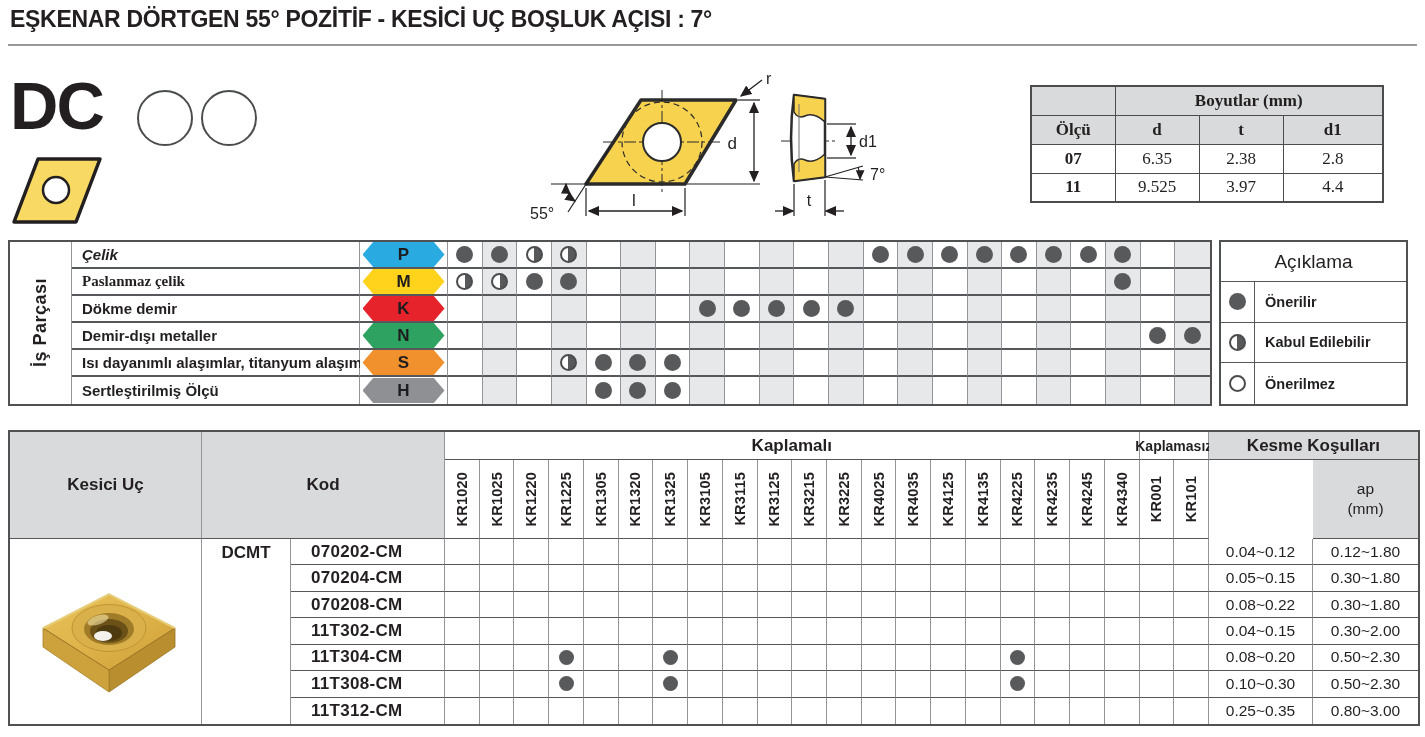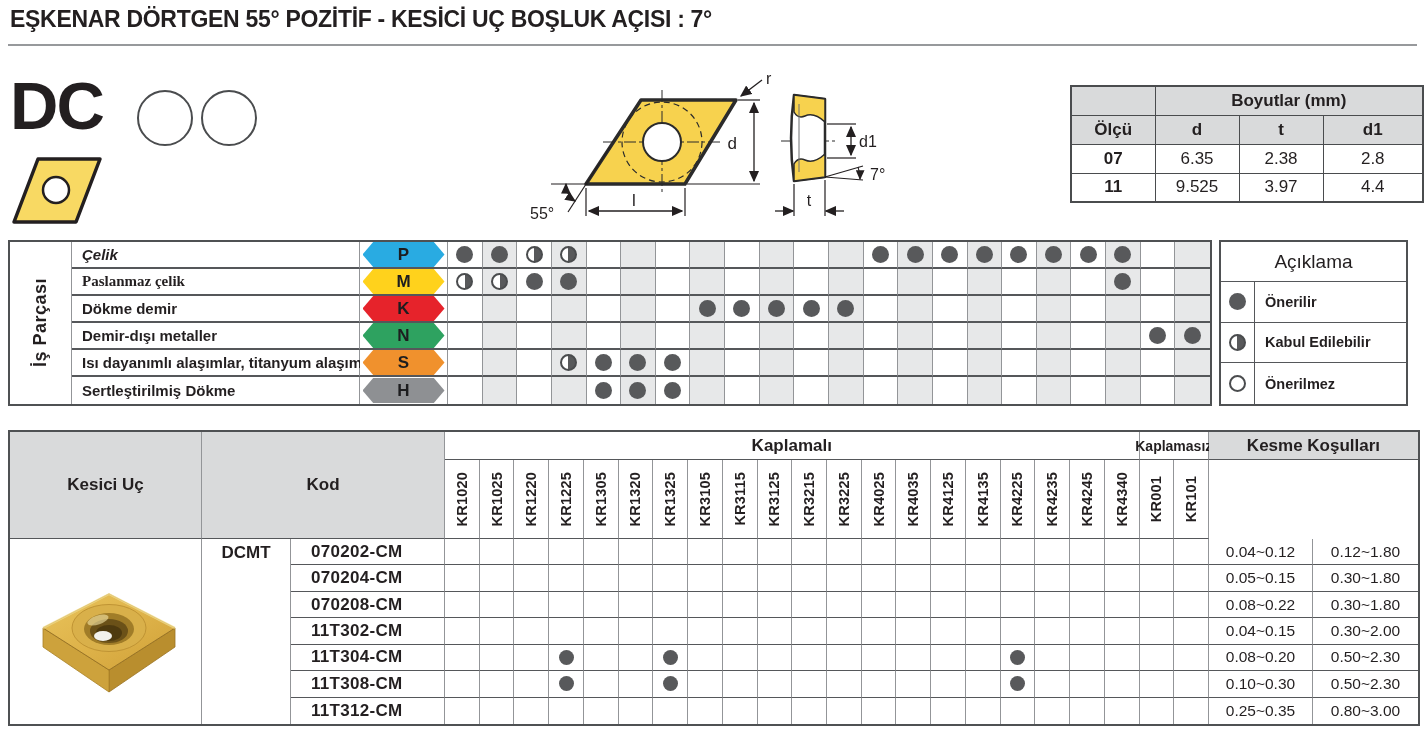--- a/index.html
+++ b/index.html
@@ -13,21 +13,21 @@
 
   
   #page-title { left:10px; top:6px; font-size:23px; font-weight:800; letter-spacing:-0.3px; white-space:nowrap; }
   #title-rule { left:8px; top:44px; width:1409px; height:2px; background:#97999c; }
 
   
   #family-code { left:10px; top:72px; font-size:67px; font-weight:800; line-height:1; letter-spacing:-2px; }
   .shape-circle { position:absolute; width:56px; height:56px; border:2px solid #4a4c4e; border-radius:50%; background:#fff; }
 
   
-  #dims-table { left:1070px; top:85px; border-collapse:collapse; table-layout:fixed; }
+  #dims-table { left:1030px; top:85px; border-collapse:collapse; table-layout:fixed;font-family:Liberation Serif, serif; }
   #dims-table td { border:1px solid #4a4c4e; text-align:center; font-size:17px; height:29px; padding:0 4px; }
   #dims-table { border:2px solid #4a4c4e; }
   #dims-table .hd { background:#d9dadb; font-weight:700; }
   #dims-table .bold { font-weight:700; }
 
   
   #matrix {
     left:8px; top:240px; width:1204px; height:166px;
     display:grid; grid-template-columns:62px 288px 88px repeat(22,1fr);
     grid-template-rows:repeat(6,1fr);
@@ -362,21 +362,21 @@
     <div class="m-cell" style="grid-area: 5 / 16;"></div>
     <div class="m-cell shade" style="grid-area: 5 / 17;"></div>
     <div class="m-cell" style="grid-area: 5 / 18;"></div>
     <div class="m-cell shade" style="grid-area: 5 / 19;"></div>
     <div class="m-cell" style="grid-area: 5 / 20;"></div>
     <div class="m-cell shade" style="grid-area: 5 / 21;"></div>
     <div class="m-cell" style="grid-area: 5 / 22;"></div>
     <div class="m-cell shade" style="grid-area: 5 / 23;"></div>
     <div class="m-cell" style="grid-area: 5 / 24;"></div>
     <div class="m-cell shade last-col" style="grid-area: 5 / 25;"></div>
-    <div class="m-cell m-name last-row" style="grid-area: 6 / 2;">Sertleştirilmiş Dökme</div>
+    <div class="m-cell m-name last-row" style="grid-area: 6 / 2;">Sertleştirilmiş Ölçü</div>
     <div class="m-cell last-row" style="grid-area: 6 / 3;">
       <div class="hex" style="background: rgb(142, 144, 147);">H</div>
     </div>
     <div class="m-cell last-row" style="grid-area: 6 / 4;"></div>
     <div class="m-cell shade last-row" style="grid-area: 6 / 5;"></div>
     <div class="m-cell last-row" style="grid-area: 6 / 6;"></div>
     <div class="m-cell shade last-row" style="grid-area: 6 / 7;"></div>
     <div class="m-cell last-row" style="grid-area: 6 / 8;">
       <div class="dot dF"></div>
     </div>
@@ -483,20 +483,24 @@
       <span>KR4245</span>
     </div>
     <div class="bt vcell shade" style="grid-area: 2 / 23;">
       <span>KR4340</span>
     </div>
     <div class="bt vcell" style="grid-area: 2 / 24;">
       <span>KR001</span>
     </div>
     <div class="bt vcell shade" style="grid-area: 2 / 25;">
       <span>KR101</span>
+    </div>
+    <div class="bt unit-hd bR0" style="grid-area: 2 / 27;">
+      <div>ap</div>
+      <div>(mm)</div>
     </div>
     <div class="bt bB0" style="grid-area: 3 / 1 / 10 / 2;"></div>
     <div class="bt series-cell bB0" style="grid-area: 3 / 2 / 10 / 3;">DCMT</div>
     <div class="bt code-cell" style="grid-area: 3 / 3;">070202-CM</div>
     <div class="bt" style="grid-area: 3 / 4;"></div>
     <div class="bt shade" style="grid-area: 3 / 5;"></div>
     <div class="bt" style="grid-area: 3 / 6;"></div>
     <div class="bt shade" style="grid-area: 3 / 7;"></div>
     <div class="bt" style="grid-area: 3 / 8;"></div>
     <div class="bt shade" style="grid-area: 3 / 9;"></div>

